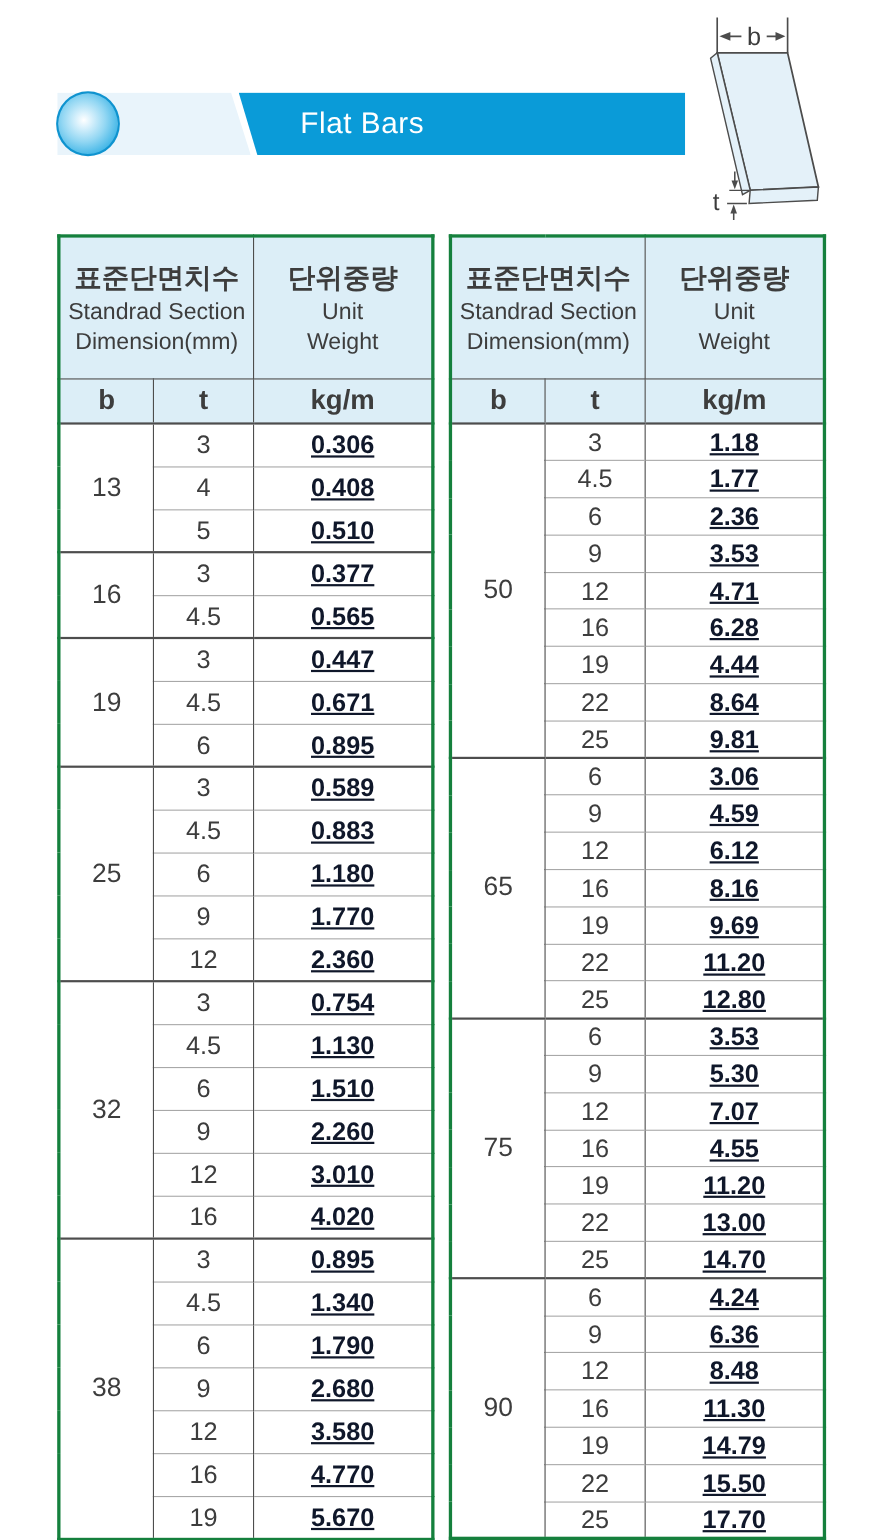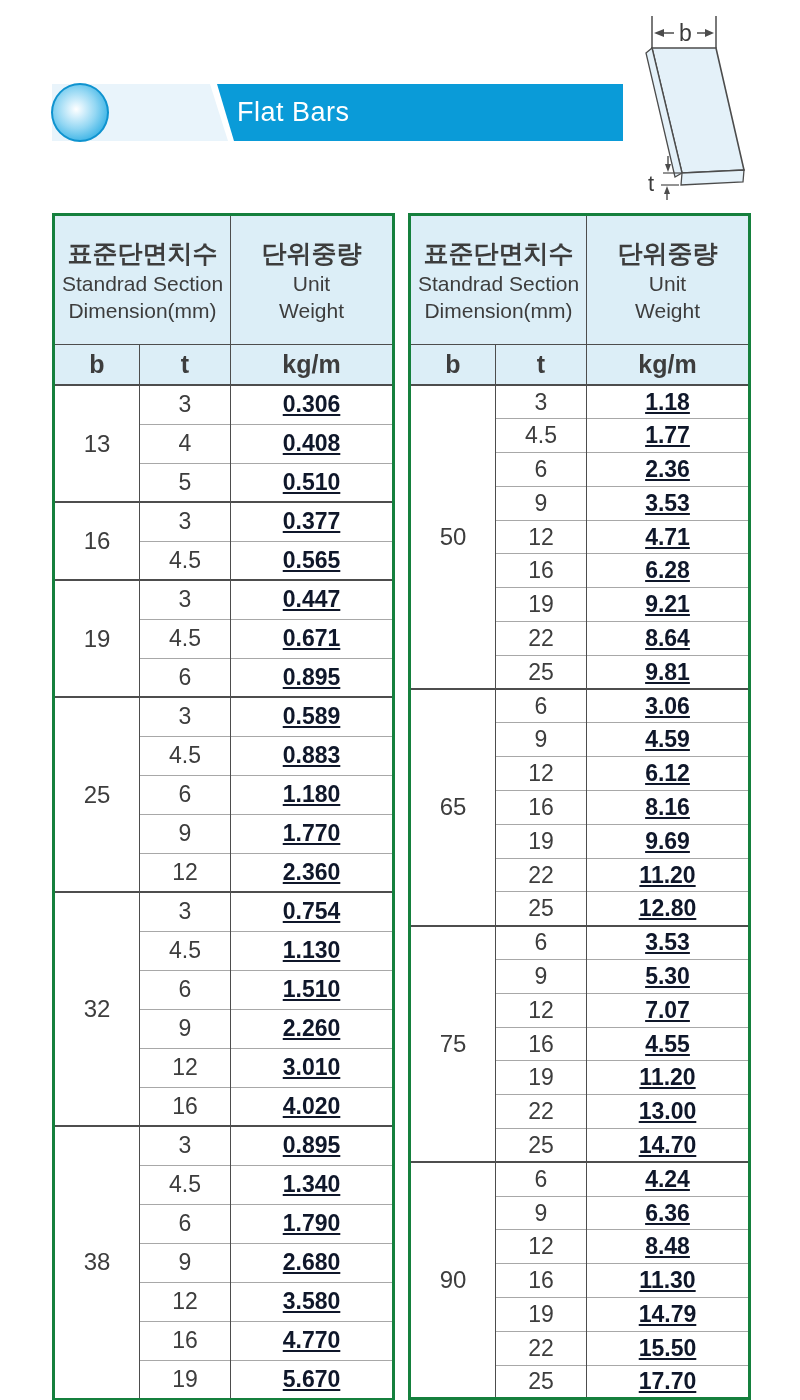--- a/index.html
+++ b/index.html
@@ -14,21 +14,21 @@
     background:#e9f4fb;
     clip-path:polygon(0 0, 158px 0, 176px 100%, 0 100%);
   }
   .title-banner {
     position:absolute; left:213px; top:84px; width:410px; height:57px;
     background:#0a9bd8;
     clip-path:polygon(4px 0, 100% 0, 100% 100%, 21px 100%);
     display:flex; align-items:center;
   }
   .title-banner .banner-text {
-    color:#ffffff; font-size:27px; margin-left:24px; letter-spacing:0.5px;text-align:right;
+    color:#ffffff; font-size:27px; margin-left:60px; letter-spacing:0.5px;text-align:right;
   }
   .sphere {
     position:absolute; left:51px; top:83px; width:58px; height:59px;
     border-radius:50%; box-sizing:border-box;
     background:radial-gradient(circle at 43% 44%, #ffffff 0%, #d9f1fc 16%, #93d7f3 45%, #3db4e6 76%, #149cd7 100%);
     border:2px solid #0f93cf;
   }
   .title-ko {
     position:absolute; left:117px; top:88px; width:110px; height:50px;
     font-size:43px; font-weight:bold; color:#333333; letter-spacing:2px;
@@ -286,21 +286,21 @@
         <tr>
           <td class="t-cell">12</td>
           <td class="weight-cell">4.71</td>
         </tr>
         <tr>
           <td class="t-cell">16</td>
           <td class="weight-cell">6.28</td>
         </tr>
         <tr>
           <td class="t-cell">19</td>
-          <td class="weight-cell">9.21</td>
+          <td class="weight-cell">4.44</td>
         </tr>
         <tr>
           <td class="t-cell">22</td>
           <td class="weight-cell">8.64</td>
         </tr>
         <tr>
           <td class="t-cell">25</td>
           <td class="weight-cell">9.81</td>
         </tr>
         <tr class="group-start">

